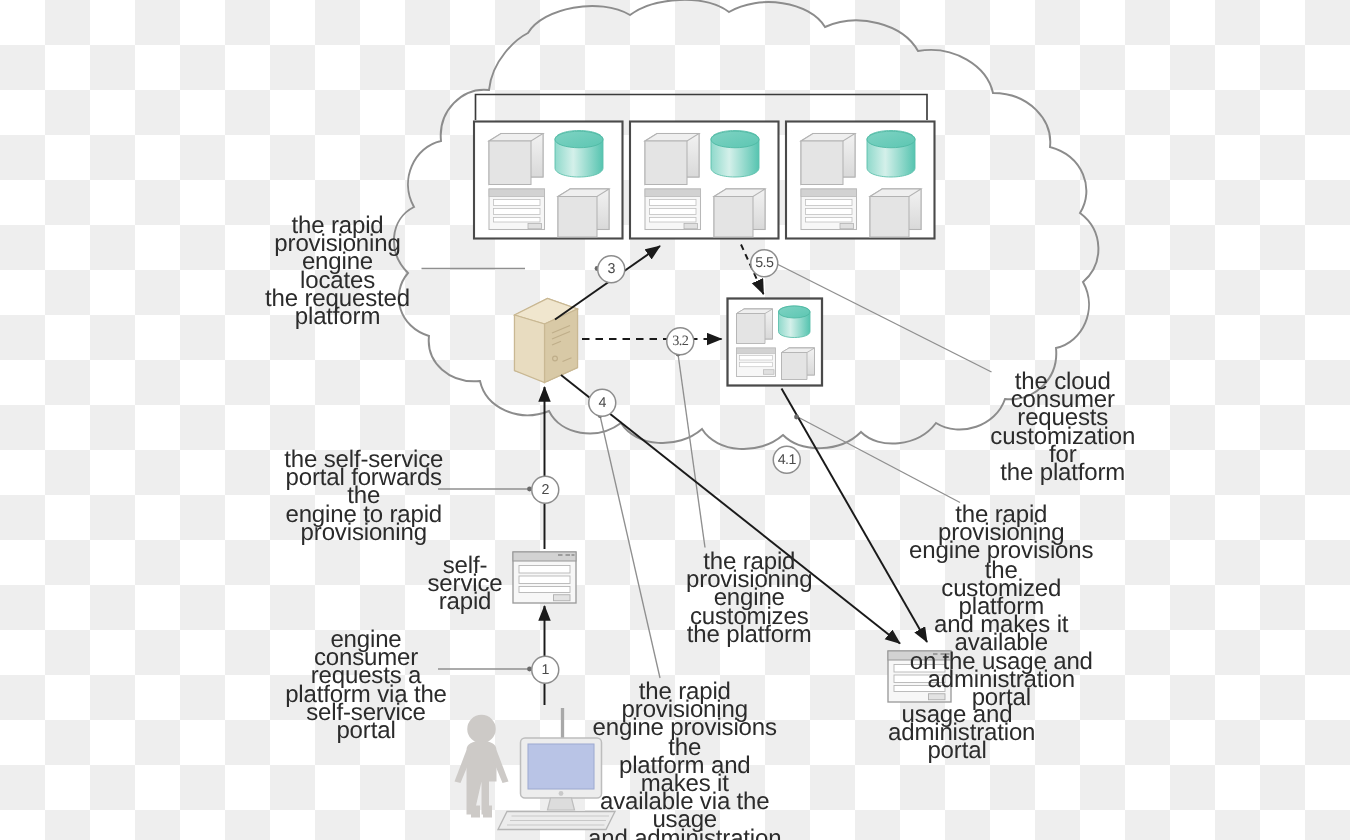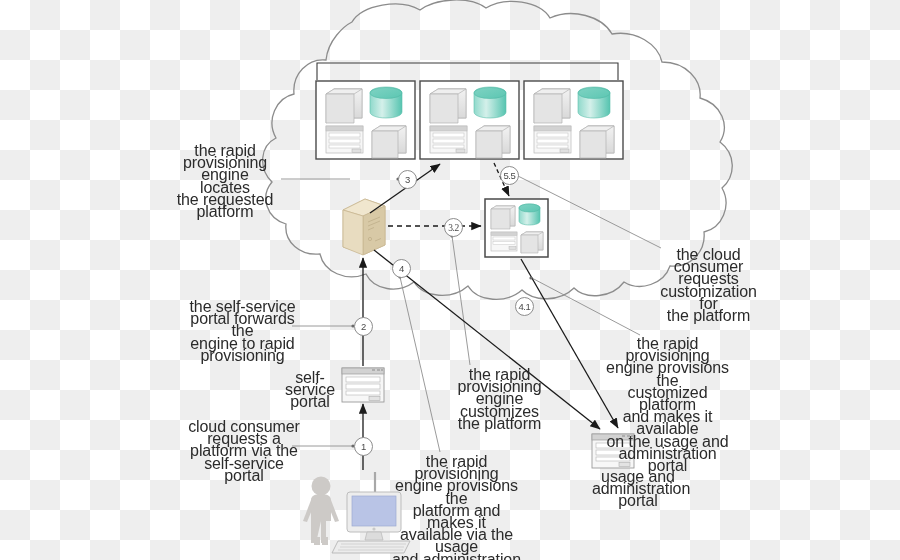--- a/index.html
+++ b/index.html
@@ -307,21 +307,21 @@
 
 <div class="lbl" style="left:175px;top:145px;width:100px;">the rapid
 provisioning
 engine locates
 the requested
 platform</div>
 <div class="lbl" style="left:180px;top:301px;width:125px;">the self-service
 portal forwards the
 engine to rapid
 provisioning</div>
-<div class="lbl" style="left:184px;top:421px;width:120px;">cloud consumer
+<div class="lbl" style="left:184px;top:421px;width:120px;">engine consumer
 requests a
 platform via the
 self-service portal</div>
 <div class="lbl" style="left:447px;top:369px;width:105px;">the rapid
 provisioning
 engine customizes
 the platform</div>
 <div class="lbl" style="left:390px;top:456px;width:133px;">the rapid provisioning
 engine provisions the
 platform and makes it
@@ -333,21 +333,21 @@
 customization for
 the platform</div>
 <div class="lbl" style="left:601px;top:338px;width:133px;">the rapid provisioning
 engine provisions the
 customized platform
 and makes it available
 on the usage and
 administration portal</div>
 
 <div class="lbl" style="left:279px;top:372px;width:62px;">self-service
-portal</div>
+rapid</div>
 <div class="lbl" style="left:592px;top:471px;width:92px;">usage and
 administration
 portal</div>
 
 <div class="num" style="left:354px;top:437px;">1</div>
 <div class="num" style="left:354px;top:317px;">2</div>
 <div class="num" style="left:398px;top:170px;">3</div>
 <div class="num" style="left:500px;top:166px;">5.5</div>
 <div class="num" style="left:444px;top:218px;font-family:Liberation Serif, serif;">3.2</div>
 <div class="num" style="left:392px;top:259px;">4</div>

